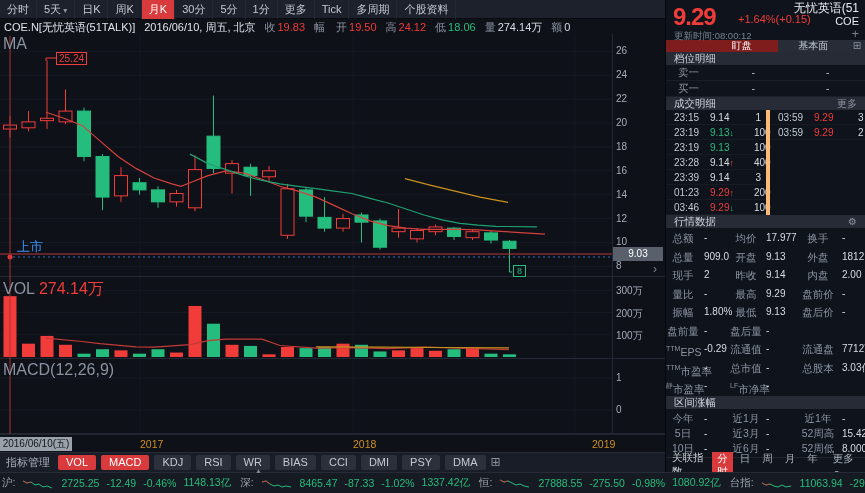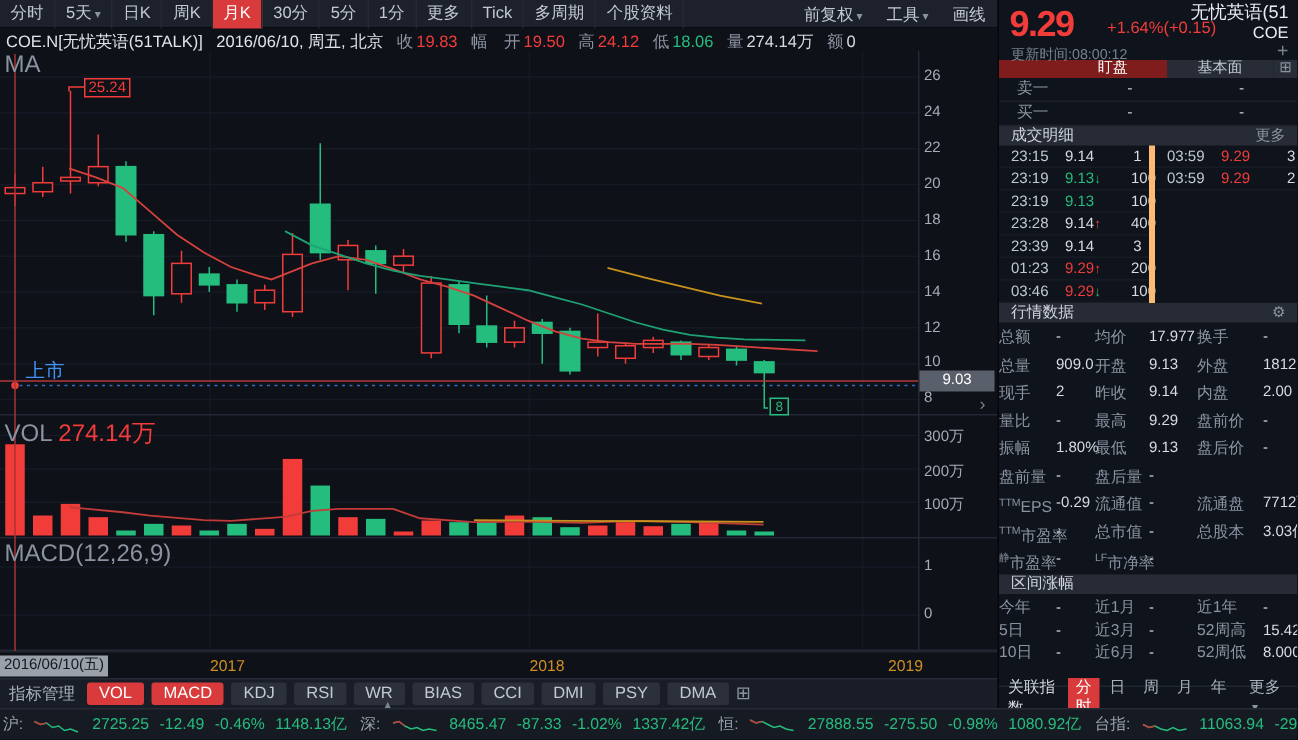--- a/index.html
+++ b/index.html
@@ -55,21 +55,21 @@
 .lrow .l{color:#8b93a1;padding-left:12px;}
 .lrow .m{text-align:center;color:#c3c9d3;}
 .trades{display:flex;height:105px;flex:none;}
 .tcol{width:100px;box-sizing:border-box;}
 .tcol+.tcol{border-left:4px solid #fdba74;}
 .trow{height:15px;display:grid;grid-template-columns:36px 44px 1fr;font-size:10px;line-height:15px;padding:0 5px 0 8px;box-sizing:border-box;border-bottom:1px solid #161b24;}
 .trow .tt{color:#c3c9d3;}
 .trow .tv{text-align:right;color:#d7dce4;}
 .ar{font-size:9px;}
 .qgrid{display:grid;grid-template-columns:34px 30px 32px 36px 40px 26px;grid-auto-rows:18.5px;font-size:10.5px;line-height:18.5px;height:167px;flex:none;align-content:start;padding-top:1px;}
-.qgrid .ql,.rgrid .ql{color:#8b93a1;text-align:left;white-space:nowrap;}
+.qgrid .ql,.rgrid .ql{color:#8b93a1;text-align:center;white-space:nowrap;}
 .qgrid .qv,.rgrid .qv{padding-left:4px;color:#d7dce4;white-space:nowrap;font-size:10px;}
 sup{font-size:7px;color:#8b93a1;}
 .rgrid{display:grid;grid-template-columns:34px 30px 32px 36px 40px 26px;grid-auto-rows:15px;font-size:10.5px;line-height:15px;height:45px;flex:none;padding-top:2px;}
 .ixbar{margin-top:auto;height:14px;flex:none;display:flex;align-items:center;background:#10151d;font-size:10.5px;padding:0 6px;gap:5px;border-top:1px solid #20252f;font-family:Liberation Serif, serif;}
 .ixtitle{color:#ced3dc;margin-right:2px;}
 .ixtab{padding:0 5px;color:#aab1bd;line-height:13px;}
 .ixtab.act{background:#d93a3c;color:#fff;}
 
 .statusbar{position:absolute;left:0;top:472px;width:865px;height:21px;background:#161a22;border-top:1px solid #262b36;display:flex;align-items:center;font-size:10.5px;gap:9px;padding:0 6px 0 2px;box-sizing:border-box;}
 .sg{display:flex;align-items:center;gap:7px;color:#25bd7d;white-space:nowrap;}
@@ -87,25 +87,20 @@
         <div class="tbi">日K</div>
         <div class="tbi">周K</div>
         <div class="tbi act">月K</div>
         <div class="tbi">30分</div>
         <div class="tbi">5分</div>
         <div class="tbi">1分</div>
         <div class="tbi">更多</div>
         <div class="tbi">Tick</div>
         <div class="tbi">多周期</div>
         <div class="tbi">个股资料</div>
-      </div>
-    <div class="tb-right">
-        <div class="tbr">前复权<span class="caret">▾</span></div>
-        <div class="tbr">工具<span class="caret">▾</span></div>
-        <div class="tbr">画线</div>
       </div>
   </div>
 
   <div class="infoline">
     <span style="color:#dfe3ea">COE.N[无忧英语(51TALK)]</span>
     <span style="color:#dfe3ea">2016/06/10, 周五, 北京</span>
     <span style="display:flex;gap:9px">
         <span class="if"><span class="lab">收</span><span class="red">19.83</span></span>
         <span class="if"><span class="lab">幅</span><span class="white"></span></span>
         <span class="if"><span class="lab">开</span><span class="red">19.50</span></span>
@@ -281,20 +276,23 @@
         <span class="pcode">COE</span>
       </span>
       <span class="pupd">更新时间:08:00:12</span>
       <span class="pplus">+</span>
     </div>
     <div class="ptabs">
         <div class="ptab act">盯盘</div>
         <div class="ptab">基本面</div>
         <div class="ptab-add">⊞</div>
       </div>
+    <div class="shead">
+      <span>档位明细</span>
+    </div>
     <div>
         <div class="lrow">
           <span class="l">卖一</span>
           <span class="m">-</span>
           <span class="m">-</span>
         </div>
         <div class="lrow">
           <span class="l">买一</span>
           <span class="m">-</span>
           <span class="m">-</span>

